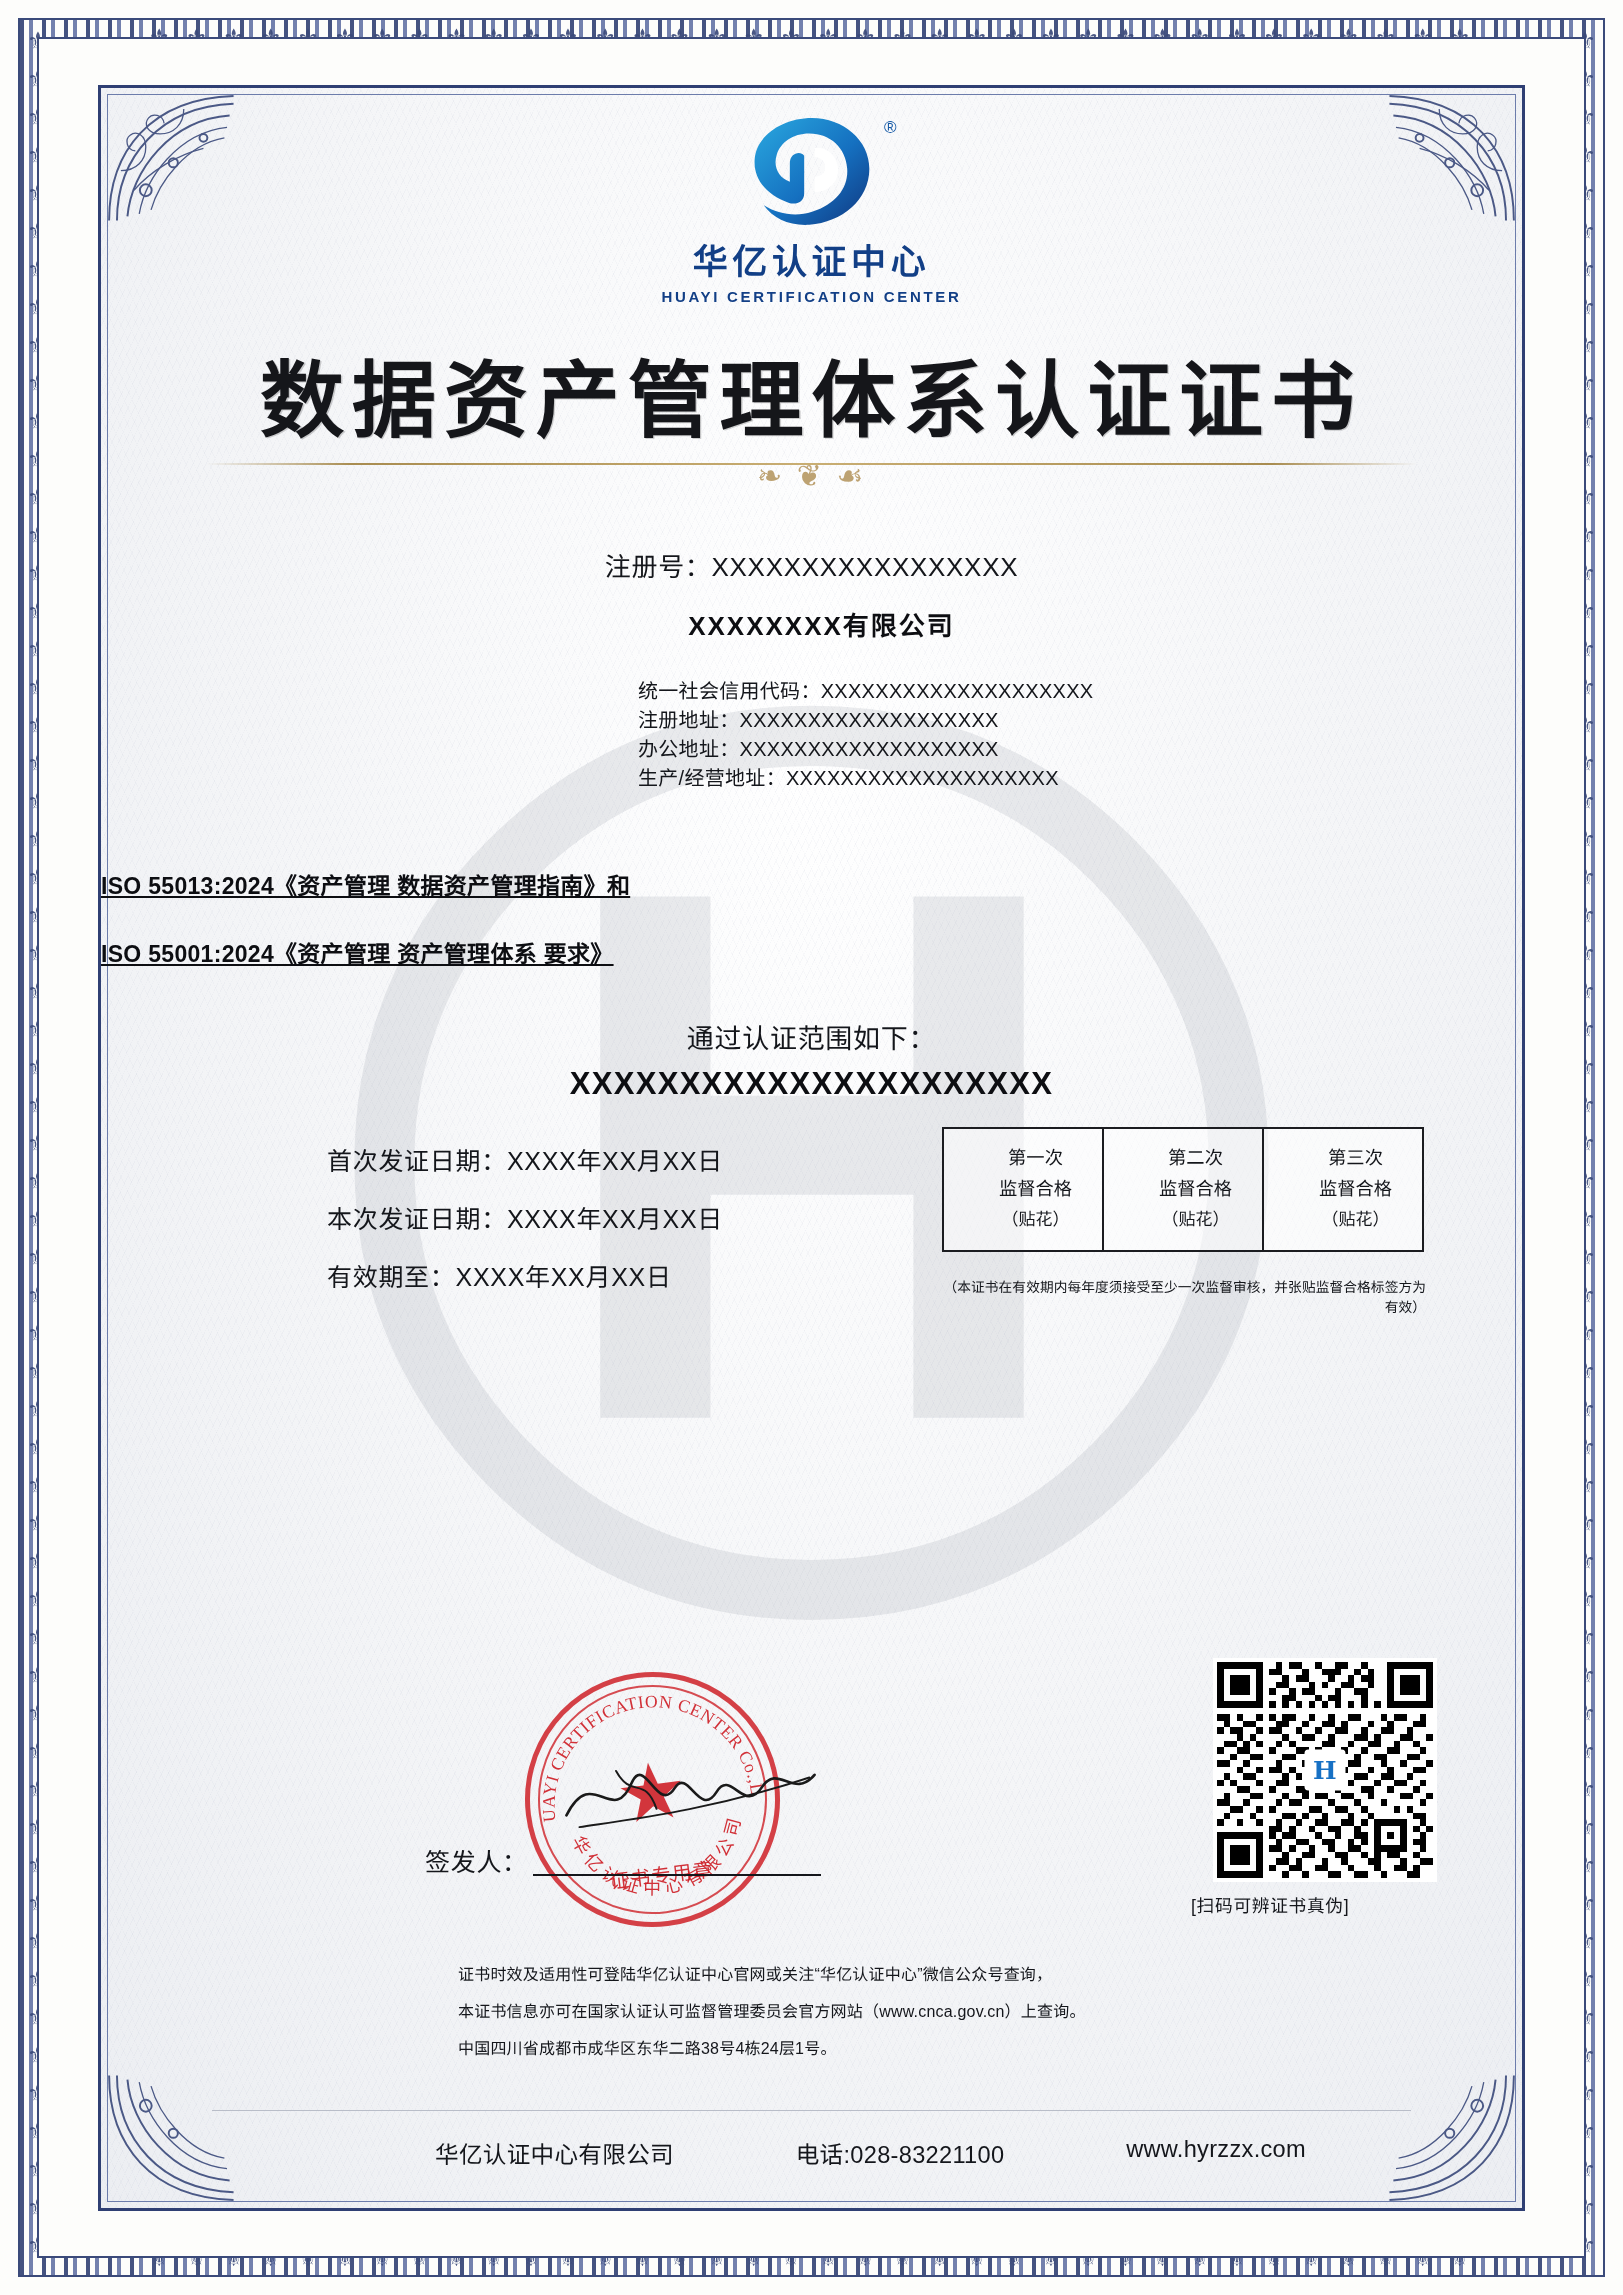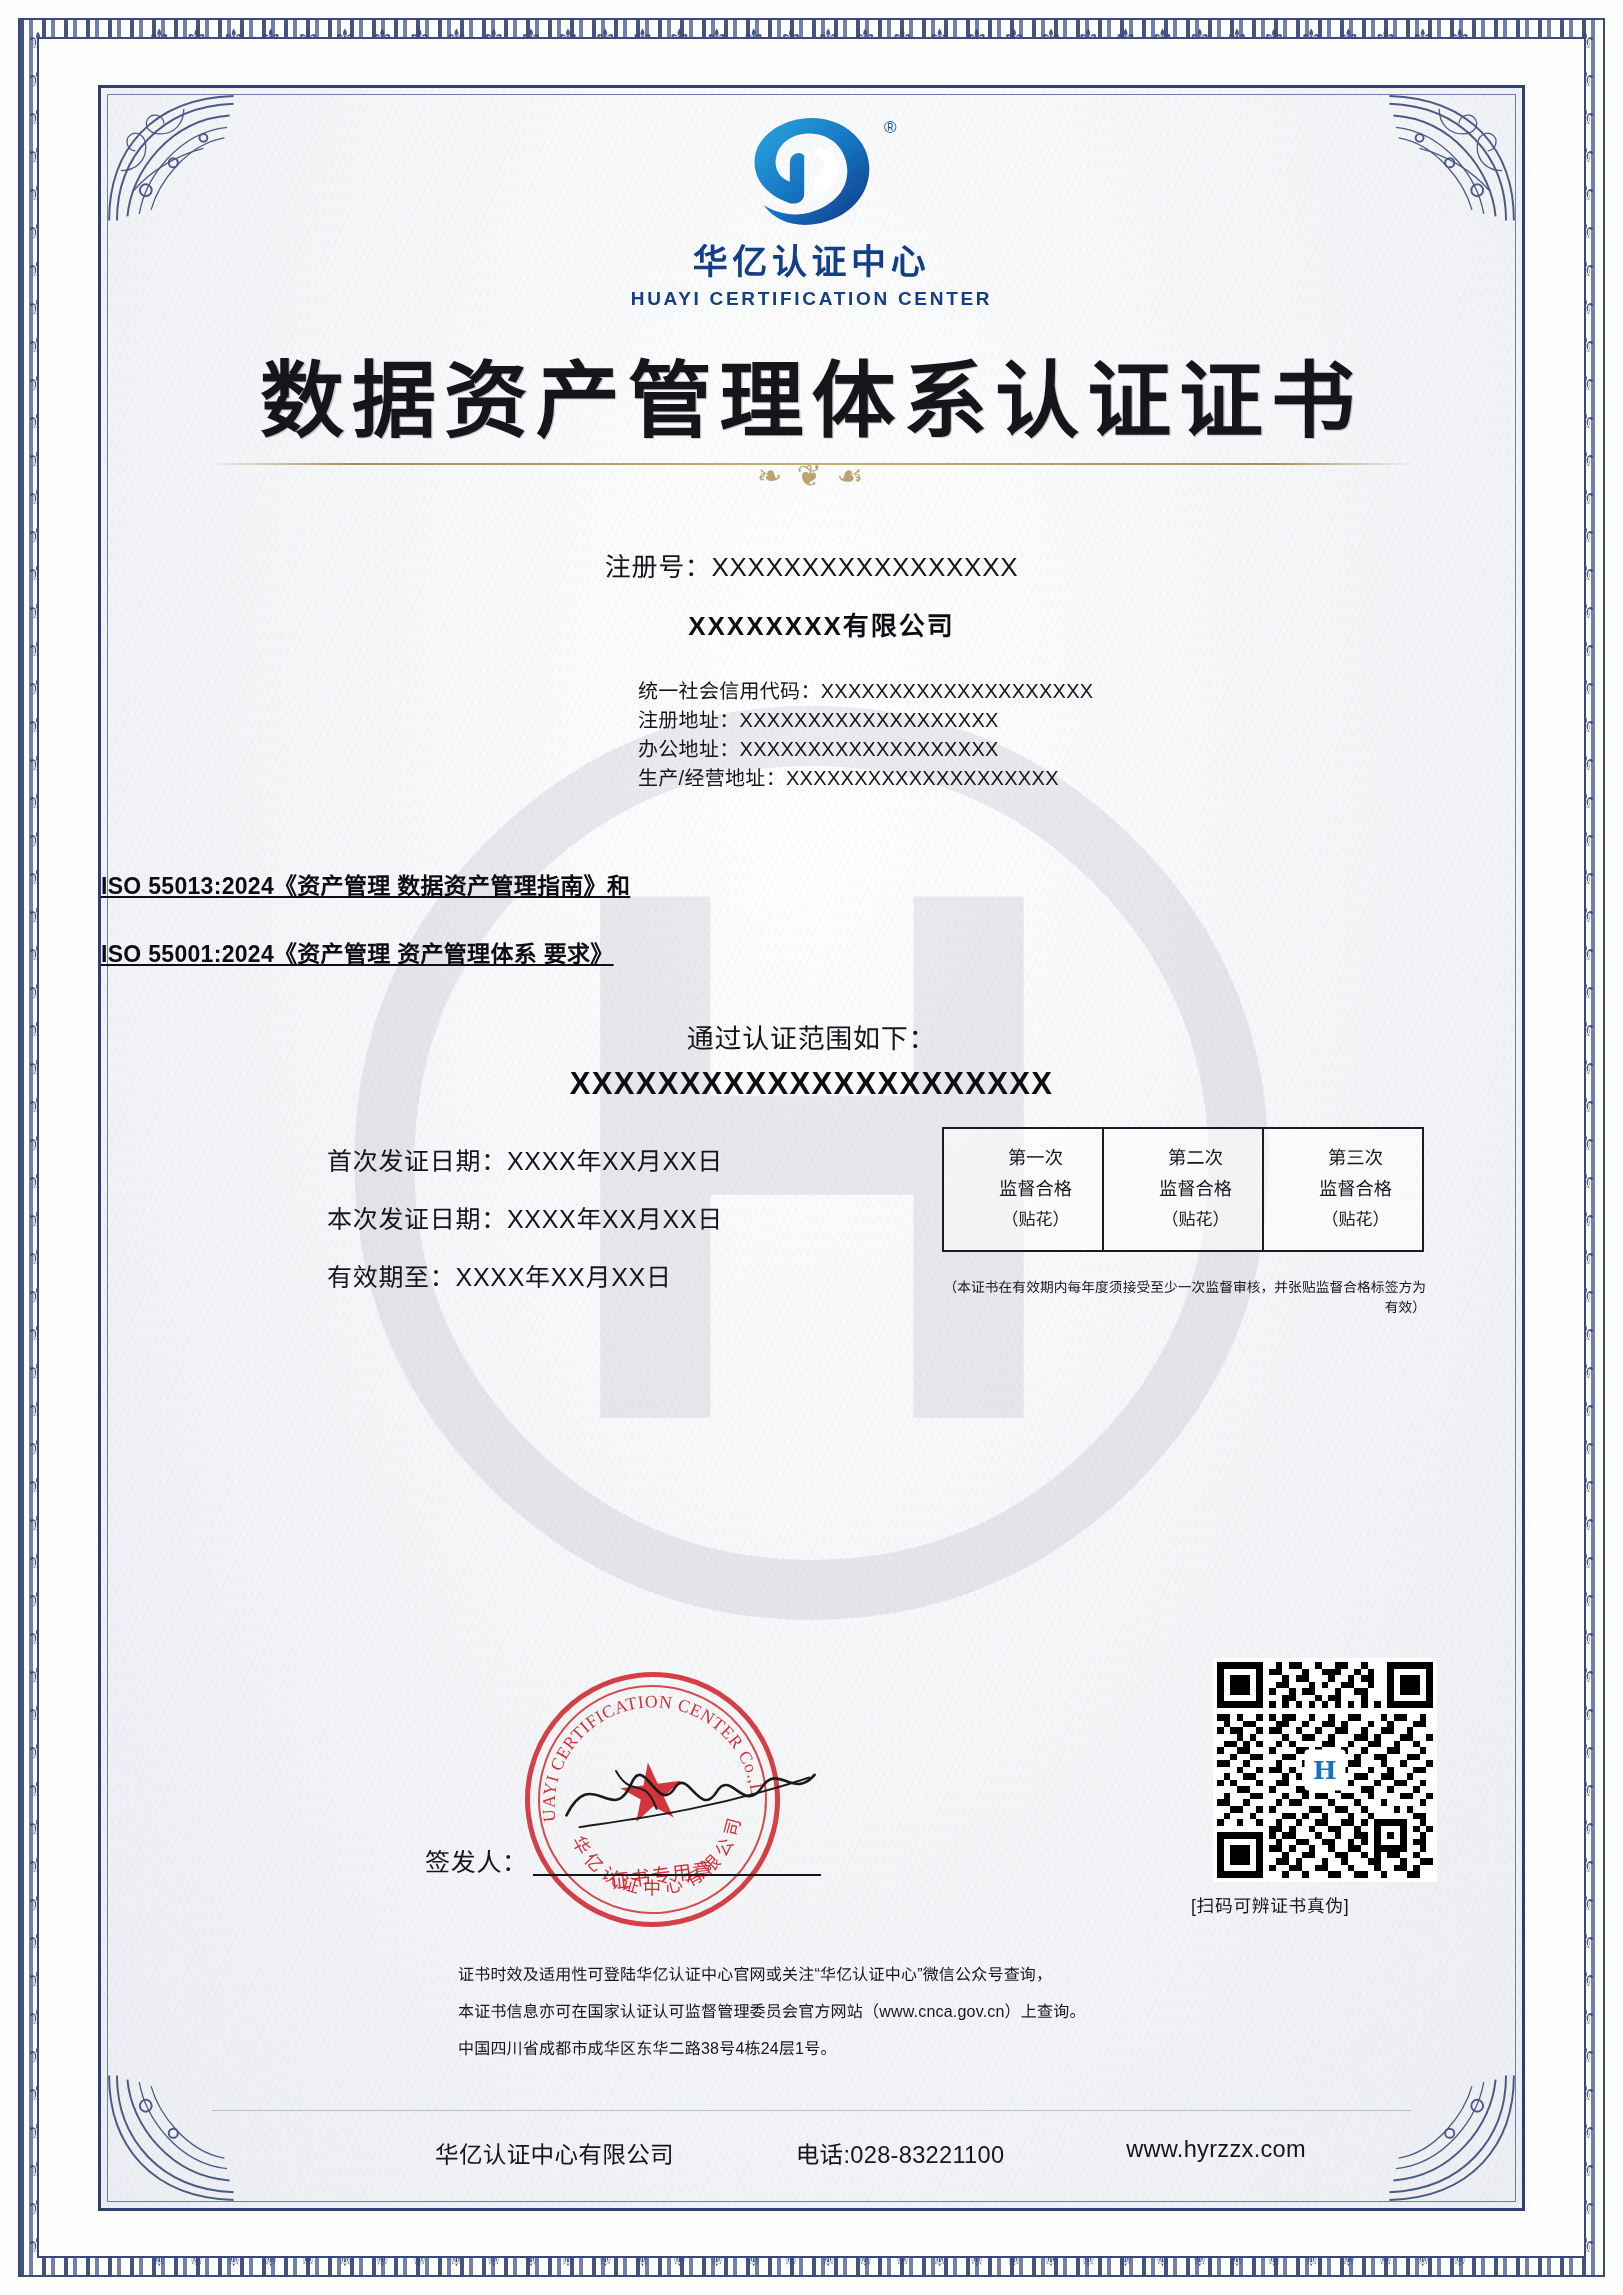--- a/index.html
+++ b/index.html
@@ -159,21 +159,21 @@
   }
   .logo-cn {
     font-size: 35px;
     font-weight: 700;
     color: #123f86;
     letter-spacing: 4.6px;
     margin-top: 1.3px;
     font-family: "Liberation Sans", sans-serif;
   }
   .logo-en {
-    font-size: 19px;
+    font-size: 15px;
     font-weight: 700;
     color: #123f86;
     letter-spacing: 2.7px;
     margin-top: 3.9px;
   }
 
   
   .main-title {
     position: absolute;
     left: 0; right: 0;

